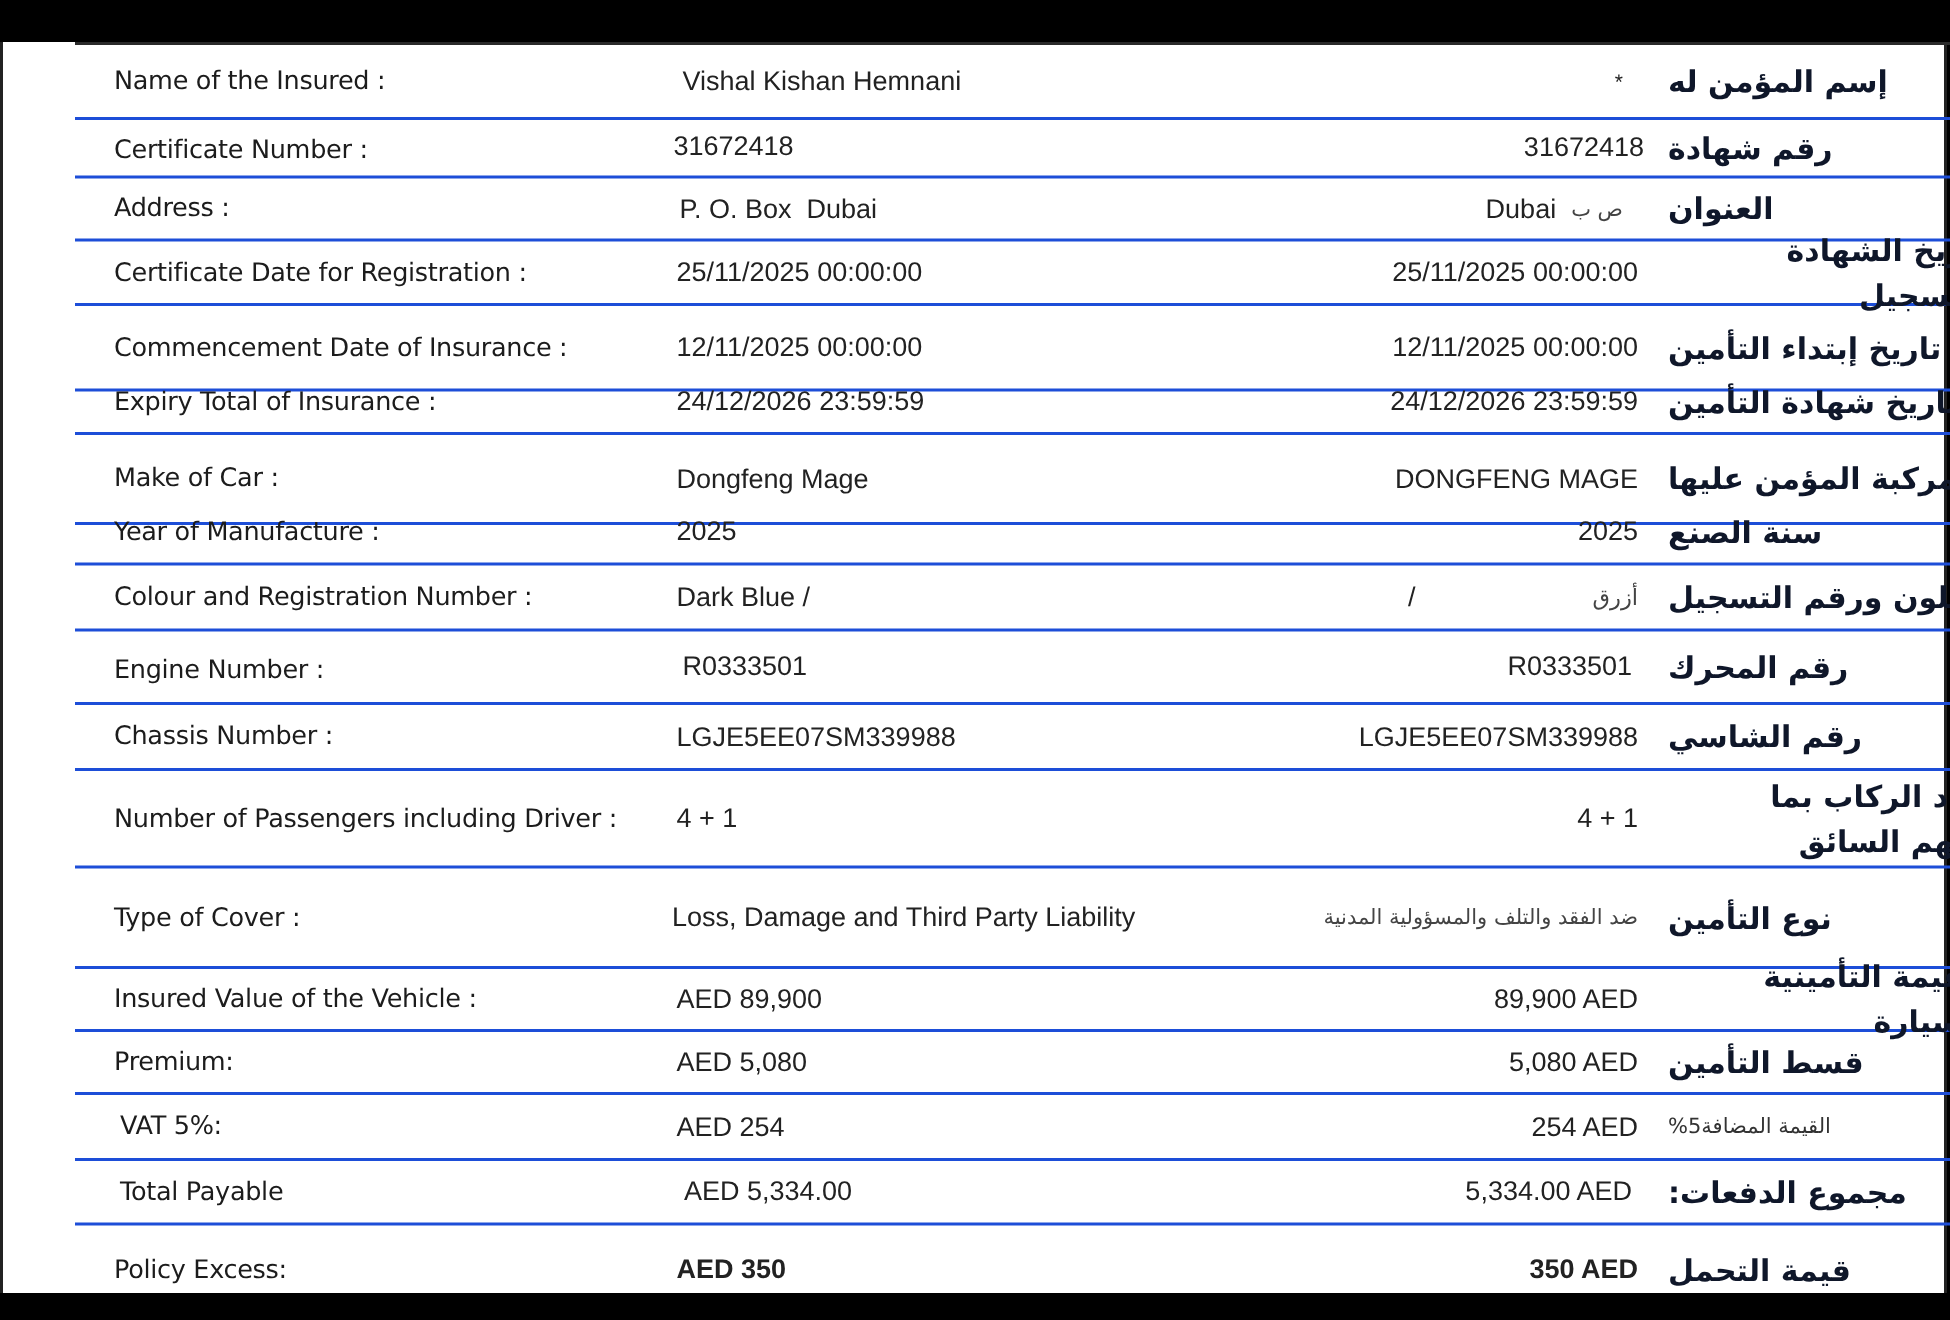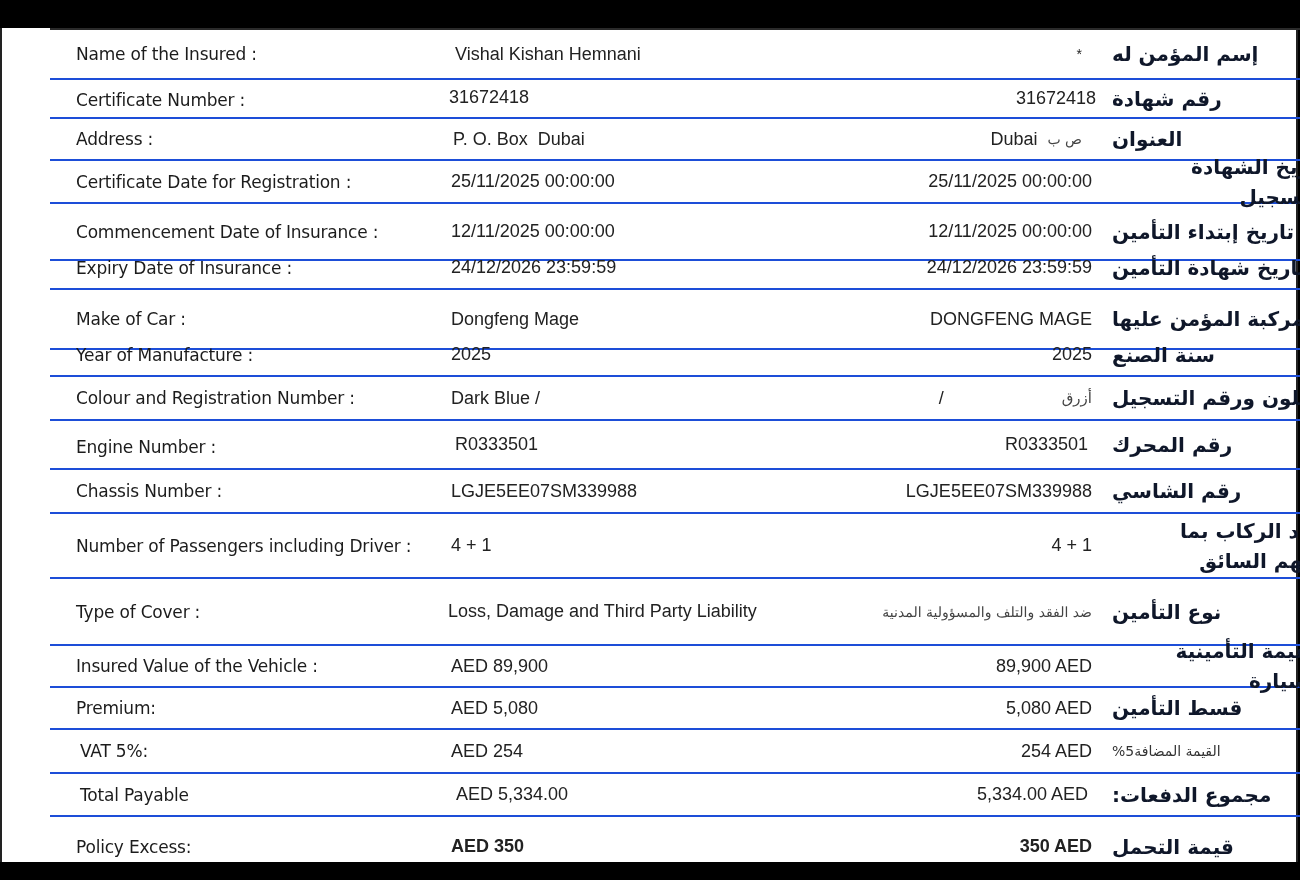--- a/index.html
+++ b/index.html
@@ -150,21 +150,21 @@
   </div>
 
   <div class="row" style="top:176px;height:57px;">
     <div class="cell label-en">Commencement Date of Insurance :</div>
     <div class="cell value-en">12/11/2025 00:00:00</div>
     <div class="cell value-ar">12/11/2025 00:00:00</div>
     <div class="cell label-ar">تاريخ إبتداء التأمين</div>
   </div>
 
   <div class="row" style="top:219px;height:43px;">
-    <div class="cell label-en">Expiry Date of Insurance :</div>
+    <div class="cell label-en">Expiry Total of Insurance :</div>
     <div class="cell value-en">24/12/2026 23:59:59</div>
     <div class="cell value-ar">24/12/2026 23:59:59</div>
     <div class="cell label-ar">تاريخ شهادة التأمين</div>
   </div>
 
   <div class="row" style="top:262px;height:60px;">
     <div class="cell label-en">Make of Car :</div>
     <div class="cell value-en">Dongfeng Mage</div>
     <div class="cell value-ar">DONGFENG MAGE</div>
     <div class="cell label-ar">المركبة المؤمن عليها</div>

